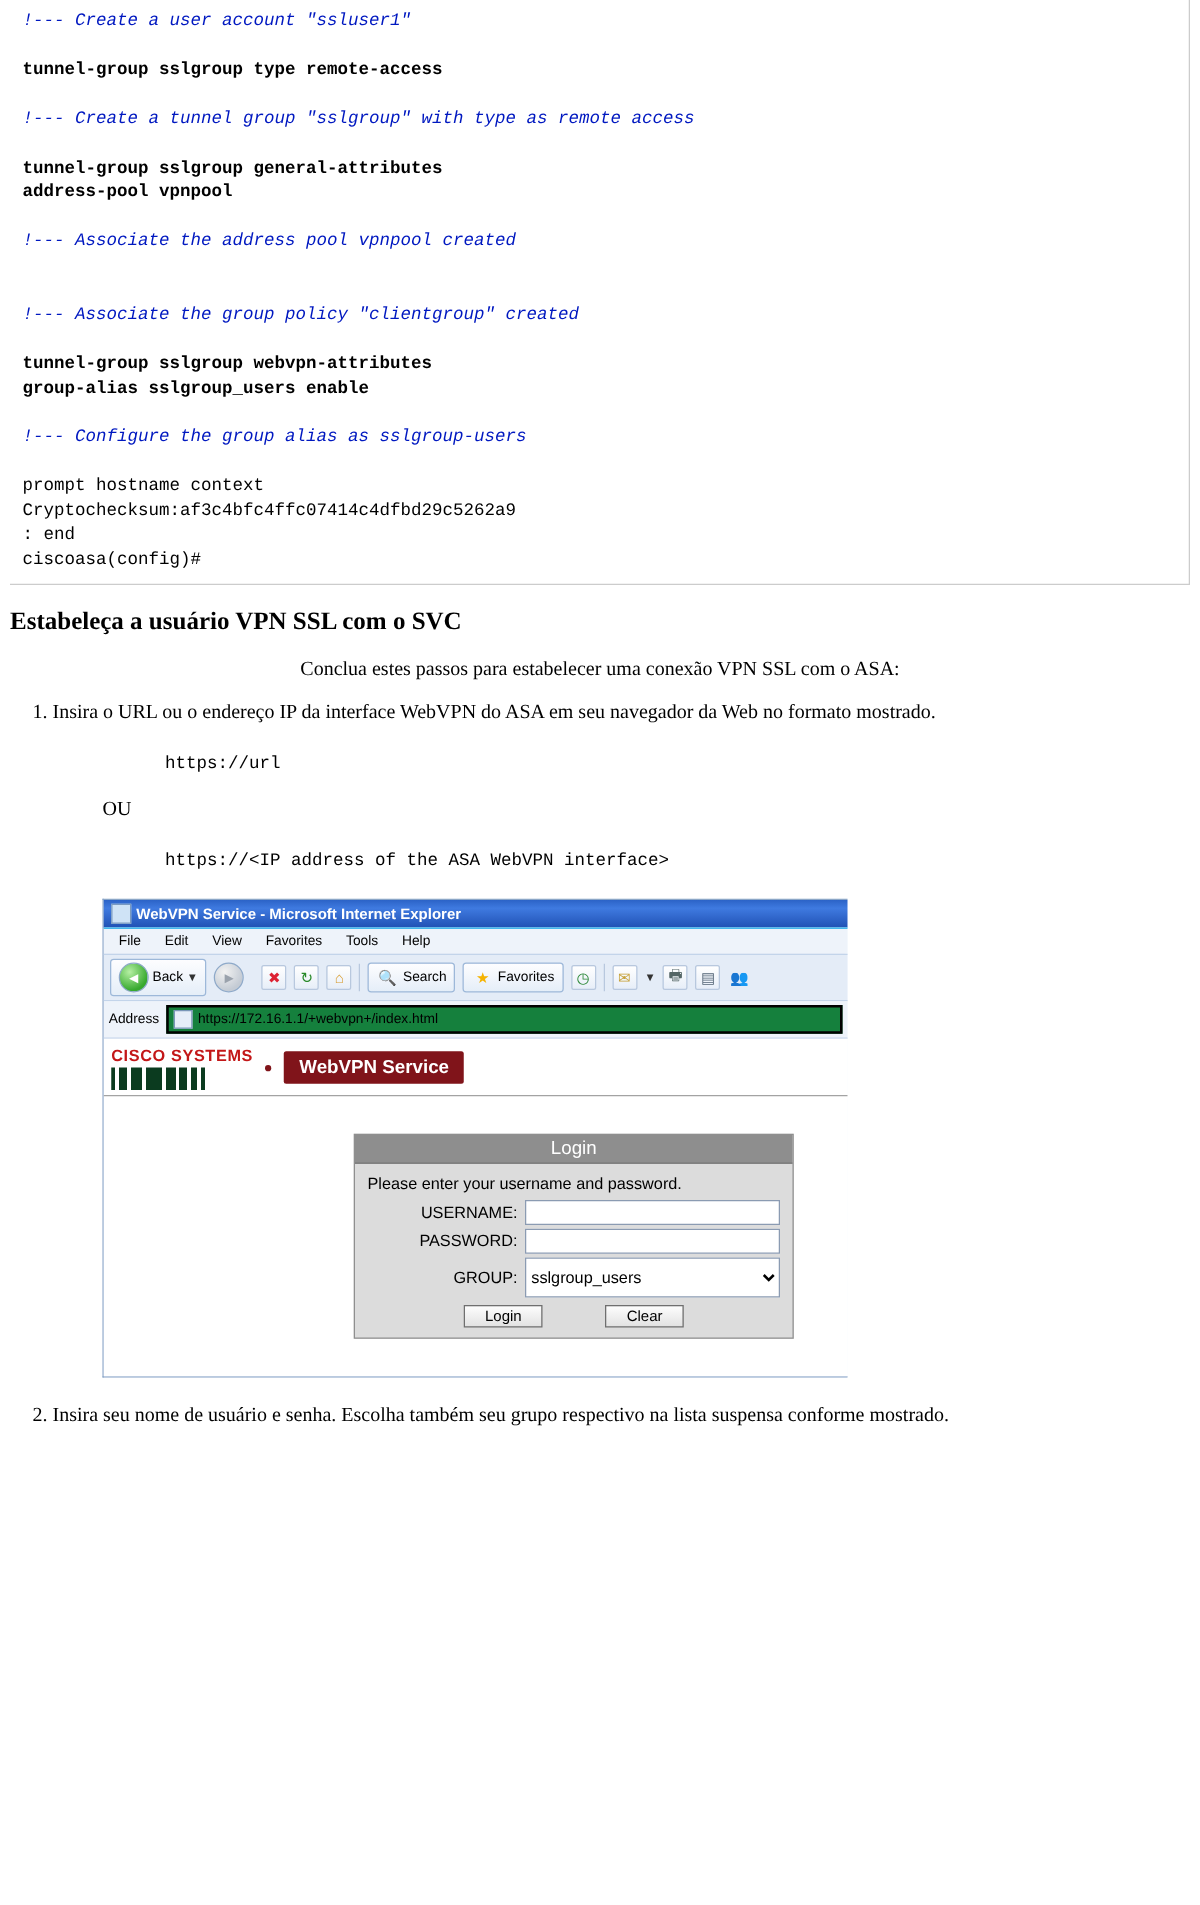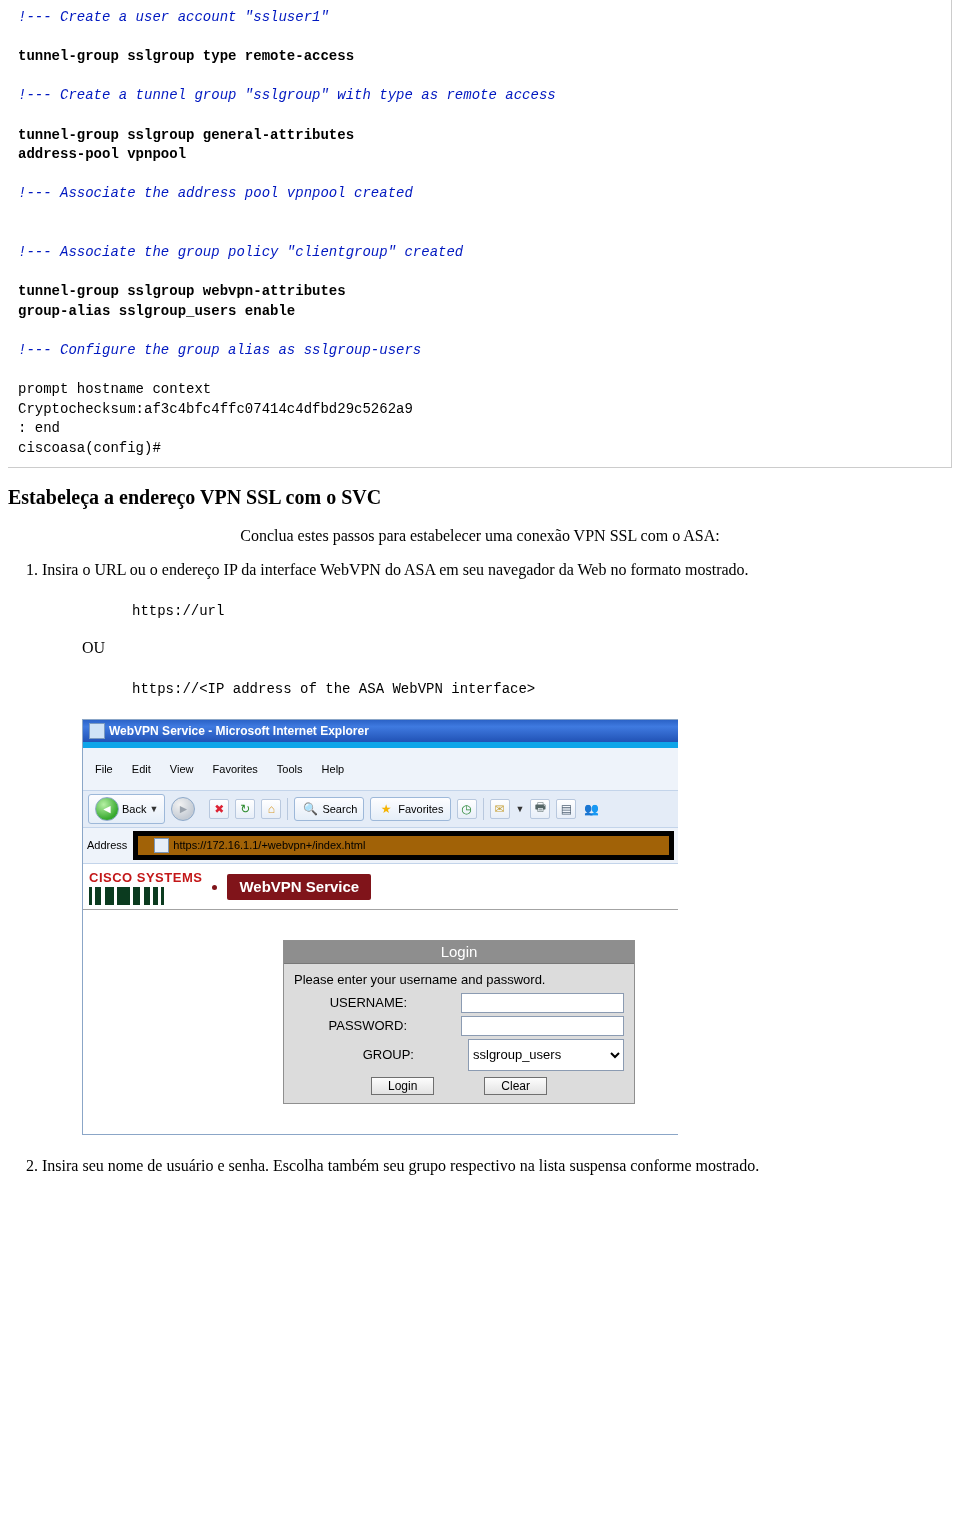--- a/index.html
+++ b/index.html
@@ -75,22 +75,22 @@
   .titlebar .page-icon {
     width: 14px; height: 14px;
     background: #cfe3f6;
     border: 1px solid #7a9ac0;
     display: inline-block;
   }
   .menubar {
     background: #eef3fa;
     font-family: Tahoma, sans-serif;
     font-size: 11px;
-    padding: 13px 4px;
-    border-top: 6px solid #0ea5e9;
+    padding: 2px 4px;
+    border-top: 1px solid #0ea5e9;
   }
   .menubar span {
     display: inline-block;
     padding: 2px 8px;
   }
   .toolbar {
     background: #e4ecf7;
     padding: 3px 5px;
     border-top: 1px solid #c3d4ea;
     border-bottom: 1px solid #c3d4ea;
@@ -141,23 +141,23 @@
     font-family: Tahoma, sans-serif;
     font-size: 11px;
     display: flex;
     align-items: center;
     gap: 6px;
     border-bottom: 1px solid #c3d4ea;
     text-align: right;
   }
   .addrbox {
     flex: 1;
-    background: #a16207;
-    border: 5px solid #000000;
-    padding: 2px 16px;
+    background: #15803d;
+    border: 2px solid #000000;
+    padding: 2px 4px;
     display: flex;
     align-items: center;
     gap: 4px;
   }
   .doc-icon {
     width: 13px; height: 13px;
     border: 1px solid #7a96b8;
     background: #e6eef8;
     display: inline-block;
   }
@@ -230,21 +230,20 @@
     font-family: Tahoma, sans-serif;
     font-size: 13px;
   }
   .login-body .prompt {
     margin: 2px 0 6px 0;
   }
   .form-row {
     display: flex;
     align-items: center;
     margin: 3px 0;
-    gap: 48px;
   }
   .form-row .lbl {
     width: 120px;
     text-align: right;
     padding-right: 6px;
     font-weight: normal;
   }
   .form-row input[type="text"],
   .form-row input[type="password"] {
     flex: 1;
@@ -301,21 +300,21 @@
 <div class="bold-code"> group-alias sslgroup_users enable</div>
 <br>
 <div class="comment">!--- Configure the group alias as sslgroup-users</div>
 <br>
 <div>prompt hostname context</div>
 <div>Cryptochecksum:af3c4bfc4ffc07414c4dfbd29c5262a9</div>
 <div>: end</div>
 <div>ciscoasa(config)#</div>
 </div>
 
-<h2 class="section">Estabeleça a endereço VPN SSL com o SVC</h2>
+<h2 class="section">Estabeleça a usuário VPN SSL com o SVC</h2>
 
 <p class="para">Conclua estes passos para estabelecer uma conexão VPN SSL com o ASA:</p>
 
 <ol>
   <li>
     <span>Insira o URL ou o endereço IP da interface WebVPN do ASA em seu navegador da Web no formato mostrado.</span>
 
     <div class="mono-indent">https://url</div>
     <div class="ou">OU</div>
     <div class="mono-indent">https://&lt;IP address of the ASA WebVPN interface&gt;</div>

